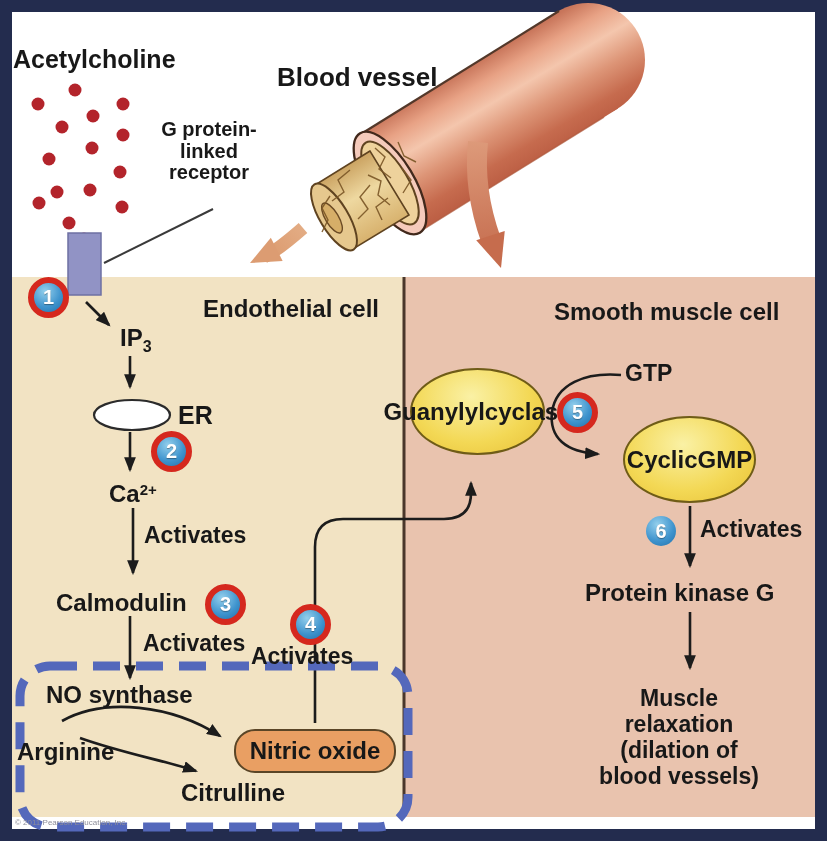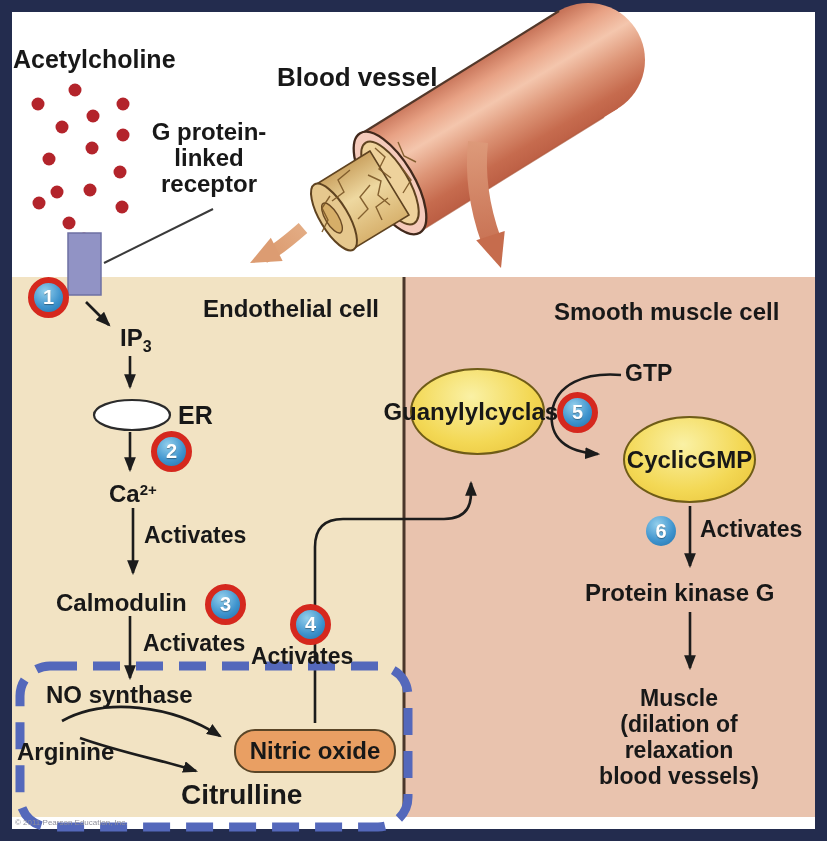--- a/index.html
+++ b/index.html
@@ -144,21 +144,21 @@
       <path d="M 621,375 C 585,372 556,384 552,412 C 549,438 566,452 598,454" marker-end="url(#ah)"></path>
       <path d="M 690,506 L 690,566" marker-end="url(#ah)"></path>
       <path d="M 690,612 L 690,668" marker-end="url(#ah)"></path>
     </g>
 
     <rect x="20" y="666" width="388" height="161" rx="30" fill="none" style="stroke:var(--c-dashed_outline,#5468bb)" stroke-width="9" stroke-dasharray="27 16"></rect>
   </svg>
 
   <div class="lbl" style="left:13px;top:46px;font-size:25px;">Acetylcholine</div>
 
-  <div class="lbl ctr" style="left:136px;top:119px;width:146px;font-size:24px;">
+  <div class="lbl ctr" style="left:136px;top:119px;width:146px;font-size:20px;">
     <span style="display:block">G protein-</span>
     <span style="display:block">linked</span>
     <span style="display:block">receptor</span>
   </div>
 
   <div class="lbl" style="left:277px;top:63px;font-size:26px;">Blood vessel</div>
 
   <div class="lbl" style="left:203px;top:296px;font-size:24px;">Endothelial cell</div>
   <div class="lbl" style="left:554px;top:299px;font-size:24px;">Smooth muscle cell</div>
 
@@ -173,42 +173,42 @@
   <div class="lbl" style="left:56px;top:590px;font-size:24px;">Calmodulin</div>
 
   <div class="lbl" style="left:143px;top:631px;font-size:23px;">Activates</div>
   <div class="lbl" style="left:251px;top:644px;font-size:23px;">Activates</div>
 
   <div class="lbl" style="left:46px;top:682px;font-size:24px;">NO synthase</div>
   <div class="lbl" style="left:17px;top:739px;font-size:24px;">Arginine</div>
 
   <div class="no-box">Nitric oxide</div>
 
-  <div class="lbl" style="left:181px;top:780px;font-size:28px;">Citrulline</div>
+  <div class="lbl" style="left:181px;top:780px;font-size:24px;">Citrulline</div>
 
   <div class="enzyme" style="left:410px;top:368px;width:131px;height:83px;">
     <span>Guanylyl</span>
     <span>cyclase</span>
   </div>
 
   <div class="lbl" style="left:625px;top:361px;font-size:23px;">GTP</div>
 
   <div class="enzyme" style="left:623px;top:416px;width:129px;height:83px;">
     <span>Cyclic</span>
     <span>GMP</span>
   </div>
 
   <div class="lbl" style="left:700px;top:517px;font-size:23px;">Activates</div>
 
   <div class="lbl" style="left:585px;top:580px;font-size:24px;">Protein kinase G</div>
 
   <div class="lbl ctr" style="left:589px;top:685px;width:180px;font-size:23px;line-height:26px;">
     <span style="display:block">Muscle</span>
+    <span style="display:block">relaxation</span>
     <span style="display:block">(dilation of</span>
-    <span style="display:block">relaxation</span>
     <span style="display:block">blood vessels)</span>
   </div>
 
   <div class="step ringed" style="left:28px;top:277px;">
       <span>1</span>
     </div>
   <div class="step ringed" style="left:151px;top:431px;">
       <span>2</span>
     </div>
   <div class="step ringed" style="left:205px;top:584px;">

